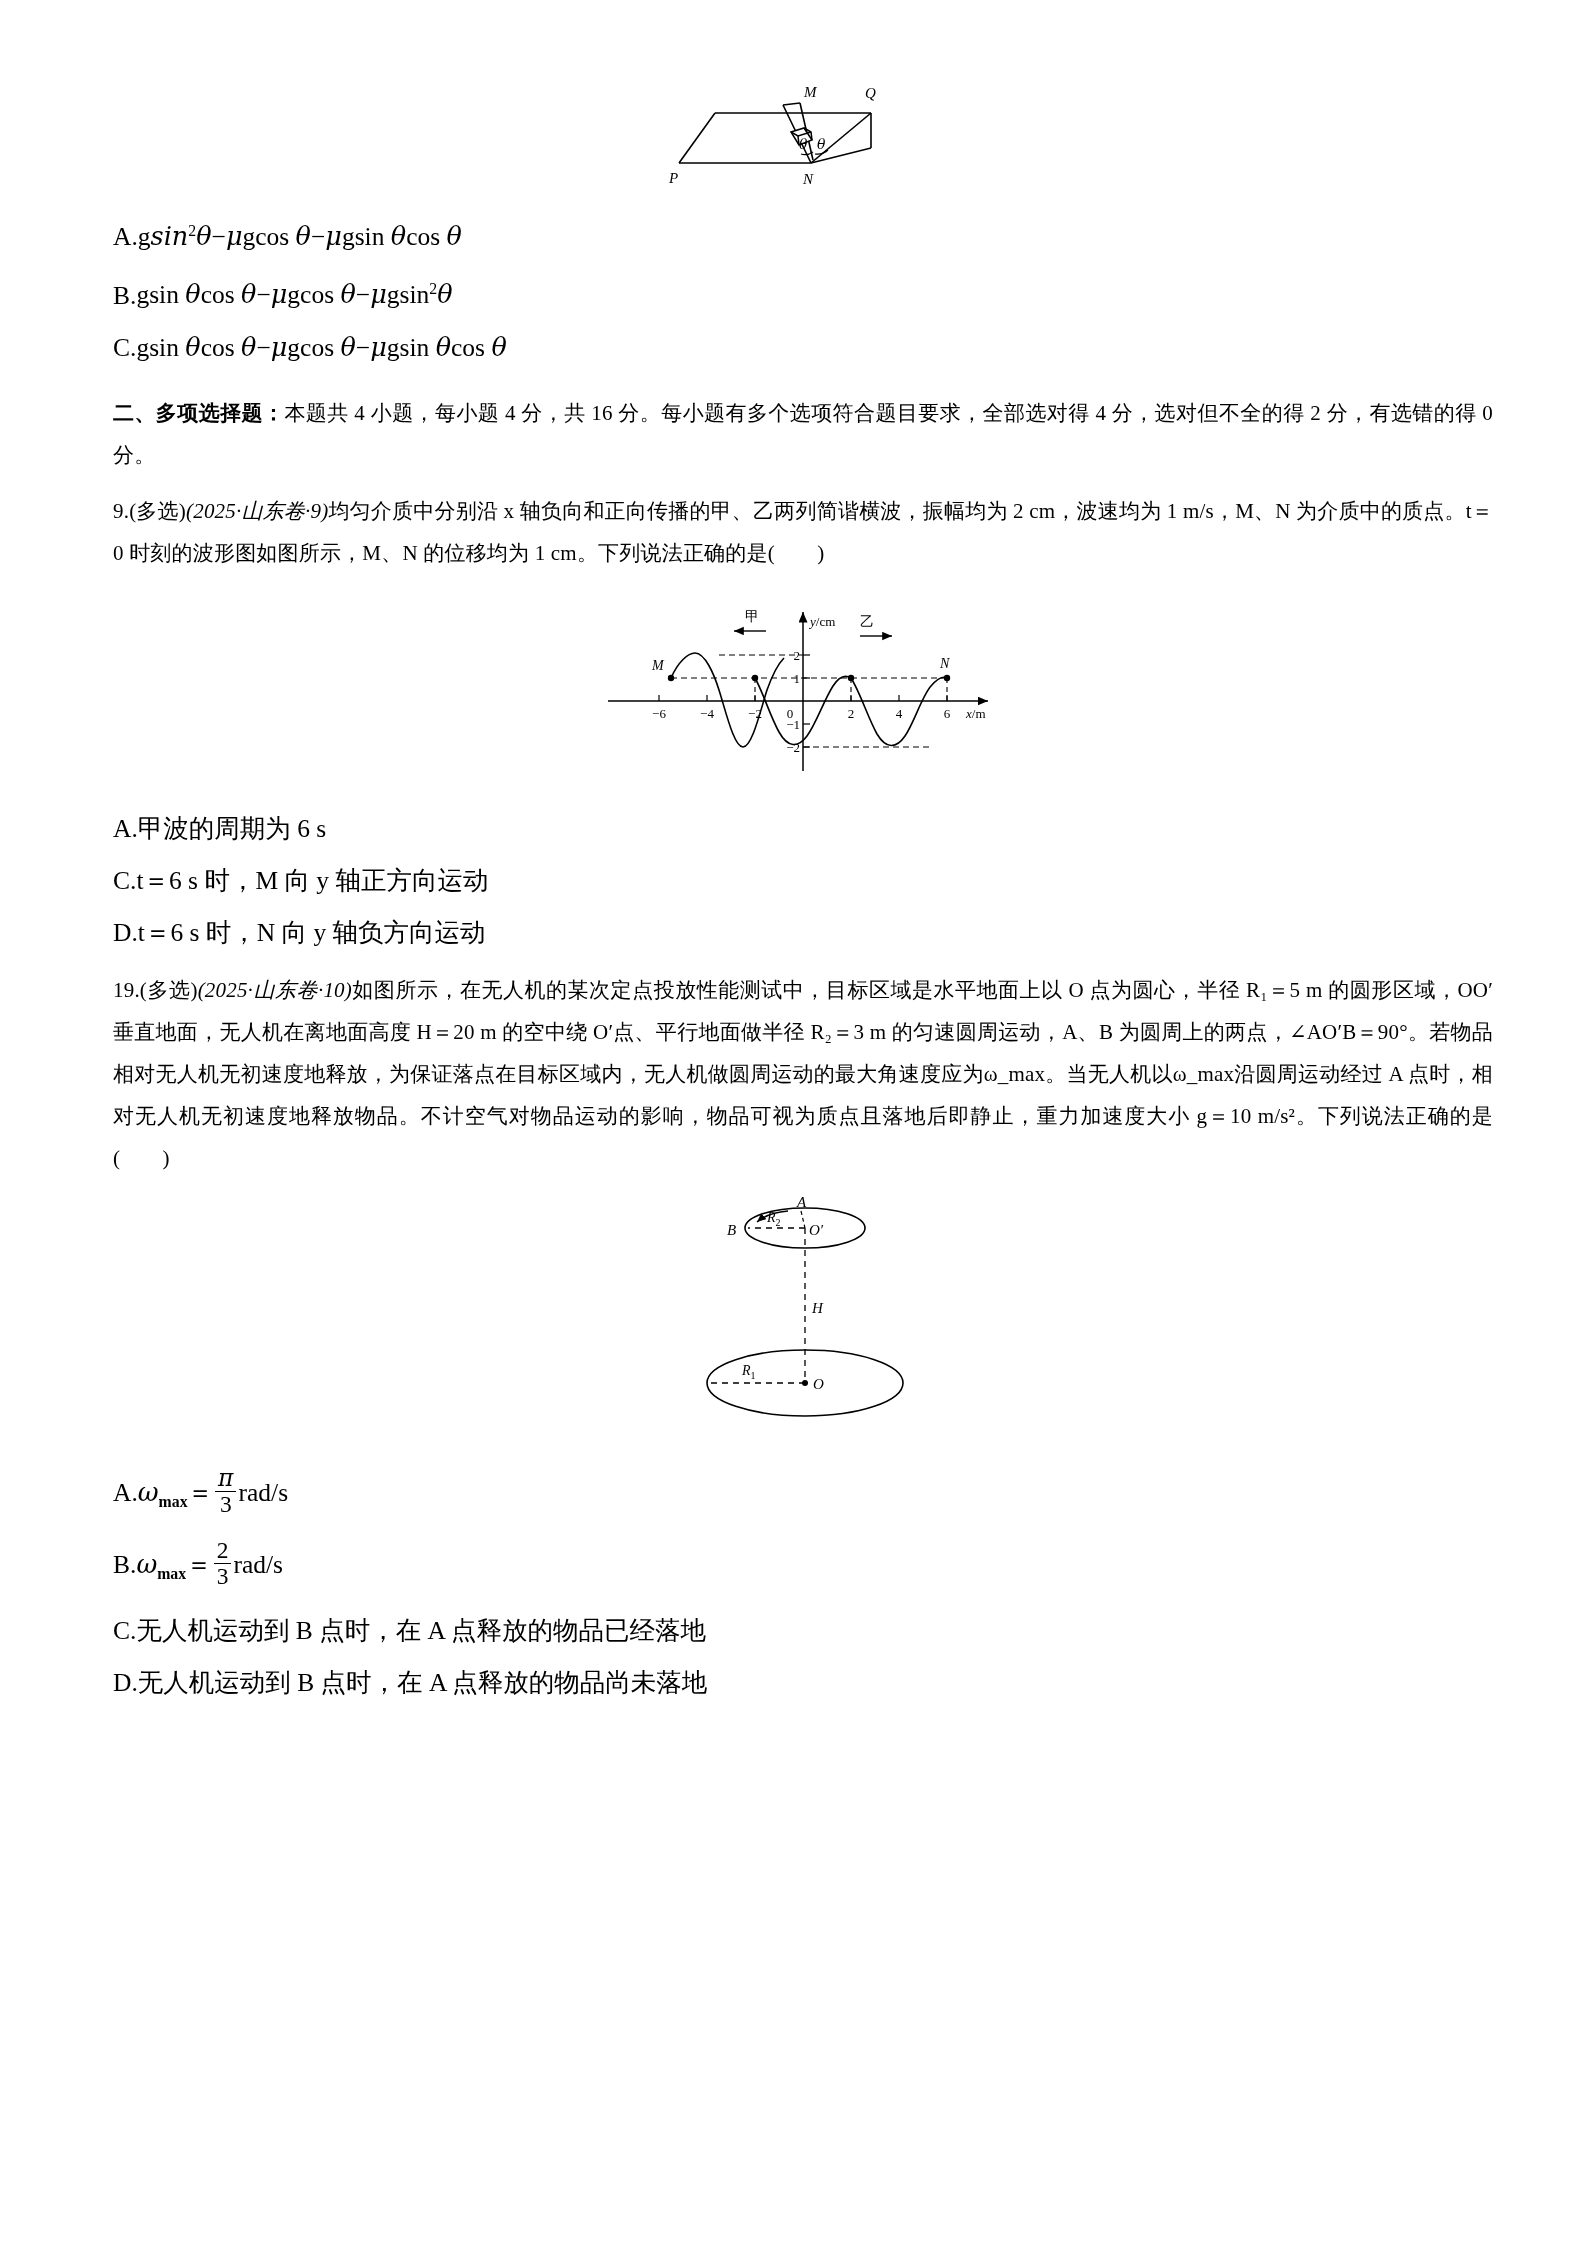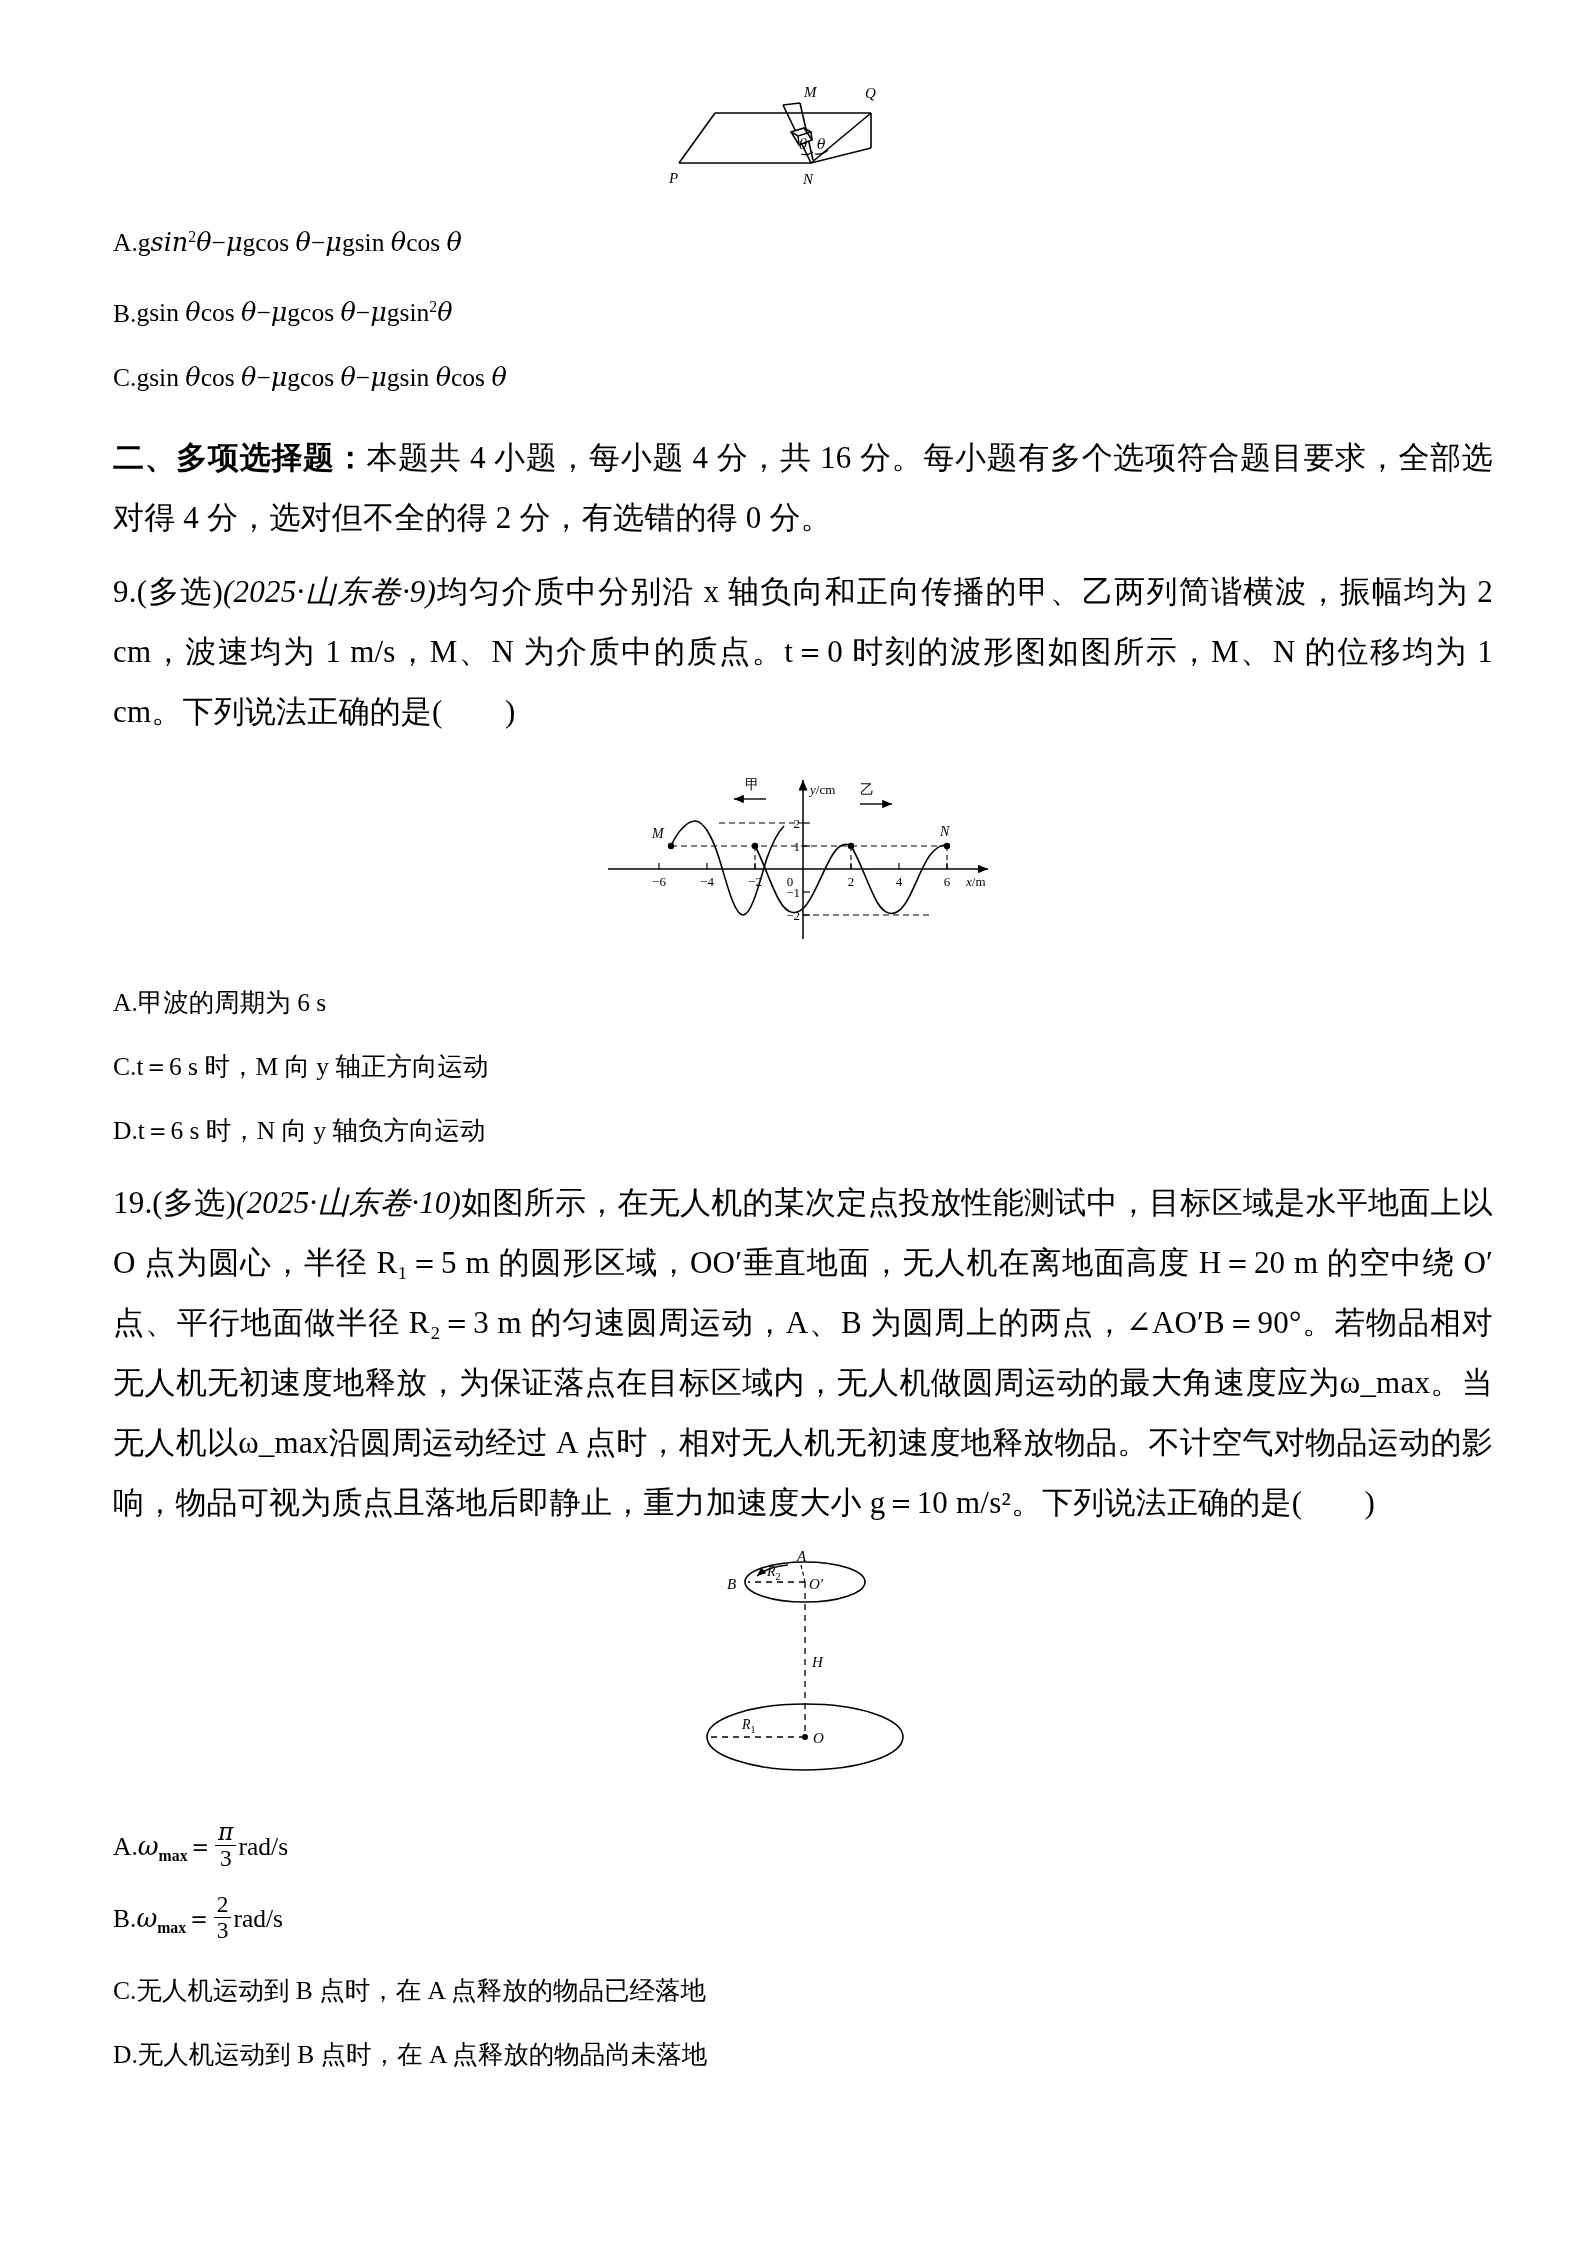--- a/index.html
+++ b/index.html
@@ -24,28 +24,28 @@
   }
   .content {
     position: absolute;
     left: 113px;
     top: 0;
     width: 1380px;
   }
 
   
   .para {
-    font-size: 31px;
-    line-height: 60px;
+    font-size: 21px;
+    line-height: 42px;
     text-align: justify;
     letter-spacing: 0.2px;
   }
   .opt {
     font-size: 25.5px;
-    line-height: 64px;
+    line-height: 52px;
     white-space: nowrap;
   }
   .bold { font-weight: bold; }
   .it { font-style: italic; }
   sup.sq { font-size: 0.62em; vertical-align: super; }
   sub.sb { font-size: 0.62em; vertical-align: sub; font-weight: bold; }
   .sym { font-family: "DejaVu Serif", serif; font-style: italic; }
   .nb { white-space: nowrap; }
 
   

